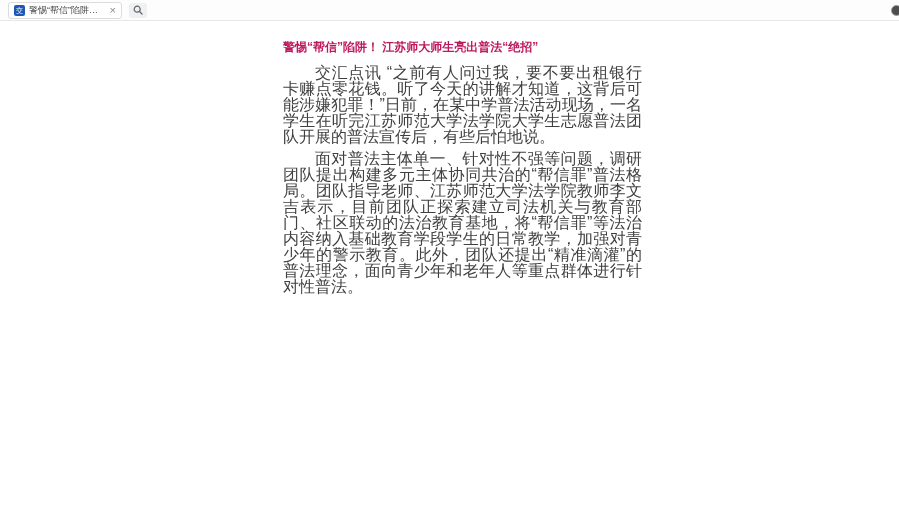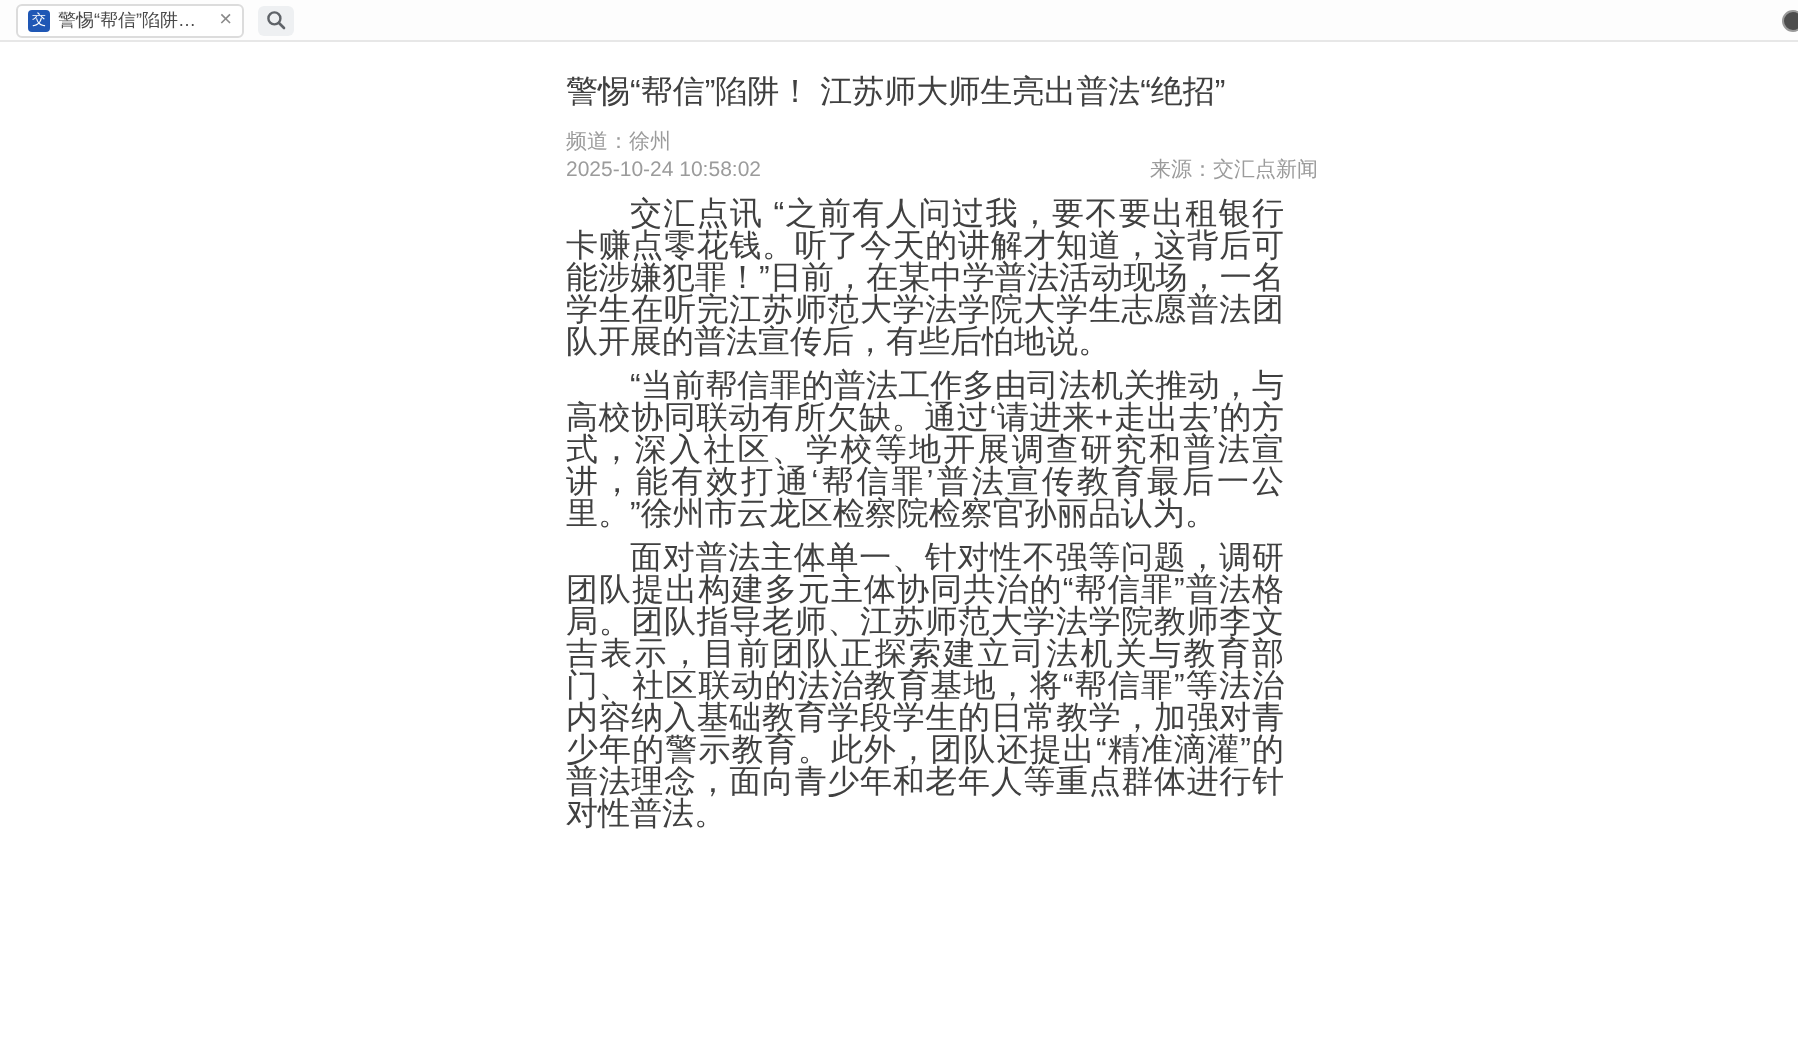--- a/index.html
+++ b/index.html
@@ -69,23 +69,23 @@
     border: 1px solid #9a9a9a;
   }
 
   
   .article {
     margin: 16px 0 0 283px;
     width: 376px;
   }
   .article-title {
     margin: 0 0 8px 0;
-    font-size: 16px;
-    font-weight: normal;
-    color: #404040;
+    font-size: 12px;
+    font-weight: bold;
+    color: #be185d;
     line-height: 20px;
   }
   .meta {
     font-size: 10.5px;
     color: #9b9b9b;
     line-height: 12px;
     margin-bottom: 9px;
   }
   .meta-row2 {
     display: flex;
@@ -117,27 +117,19 @@
         <line x1="6.5" y1="6.5" x2="9" y2="9" stroke="#5f6368" stroke-width="1.3" stroke-linecap="round"></line>
       </svg>
     </span>
   </div>
   <div class="avatar"></div>
 </div>
 
 <div class="article">
   <h1 class="article-title">警惕“帮信”陷阱！ 江苏师大师生亮出普法“绝招”</h1>
 
-  <div class="meta">
-    <div>频道：徐州</div>
-    <div class="meta-row2">
-      <span>2025-10-24 10:58:02</span>
-      <span>来源：交汇点新闻</span>
-    </div>
-  </div>
 
   <div class="body-text">
     <p>交汇点讯 “之前有人问过我，要不要出租银行卡赚点零花钱。听了今天的讲解才知道，这背后可能涉嫌犯罪！”日前，在某中学普法活动现场，一名学生在听完江苏师范大学法学院大学生志愿普法团队开展的普法宣传后，有些后怕地说。</p>
-    <p>“当前帮信罪的普法工作多由司法机关推动，与高校协同联动有所欠缺。通过‘请进来+走出去’的方式，深入社区、学校等地开展调查研究和普法宣讲，能有效打通‘帮信罪’普法宣传教育最后一公里。”徐州市云龙区检察院检察官孙丽品认为。</p>
     <p>面对普法主体单一、针对性不强等问题，调研团队提出构建多元主体协同共治的“帮信罪”普法格局。团队指导老师、江苏师范大学法学院教师李文吉表示，目前团队正探索建立司法机关与教育部门、社区联动的法治教育基地，将“帮信罪”等法治内容纳入基础教育学段学生的日常教学，加强对青少年的警示教育。此外，团队还提出“精准滴灌”的普法理念，面向青少年和老年人等重点群体进行针对性普法。</p>
 
   </div>
 </div>
 
 </body></html>

